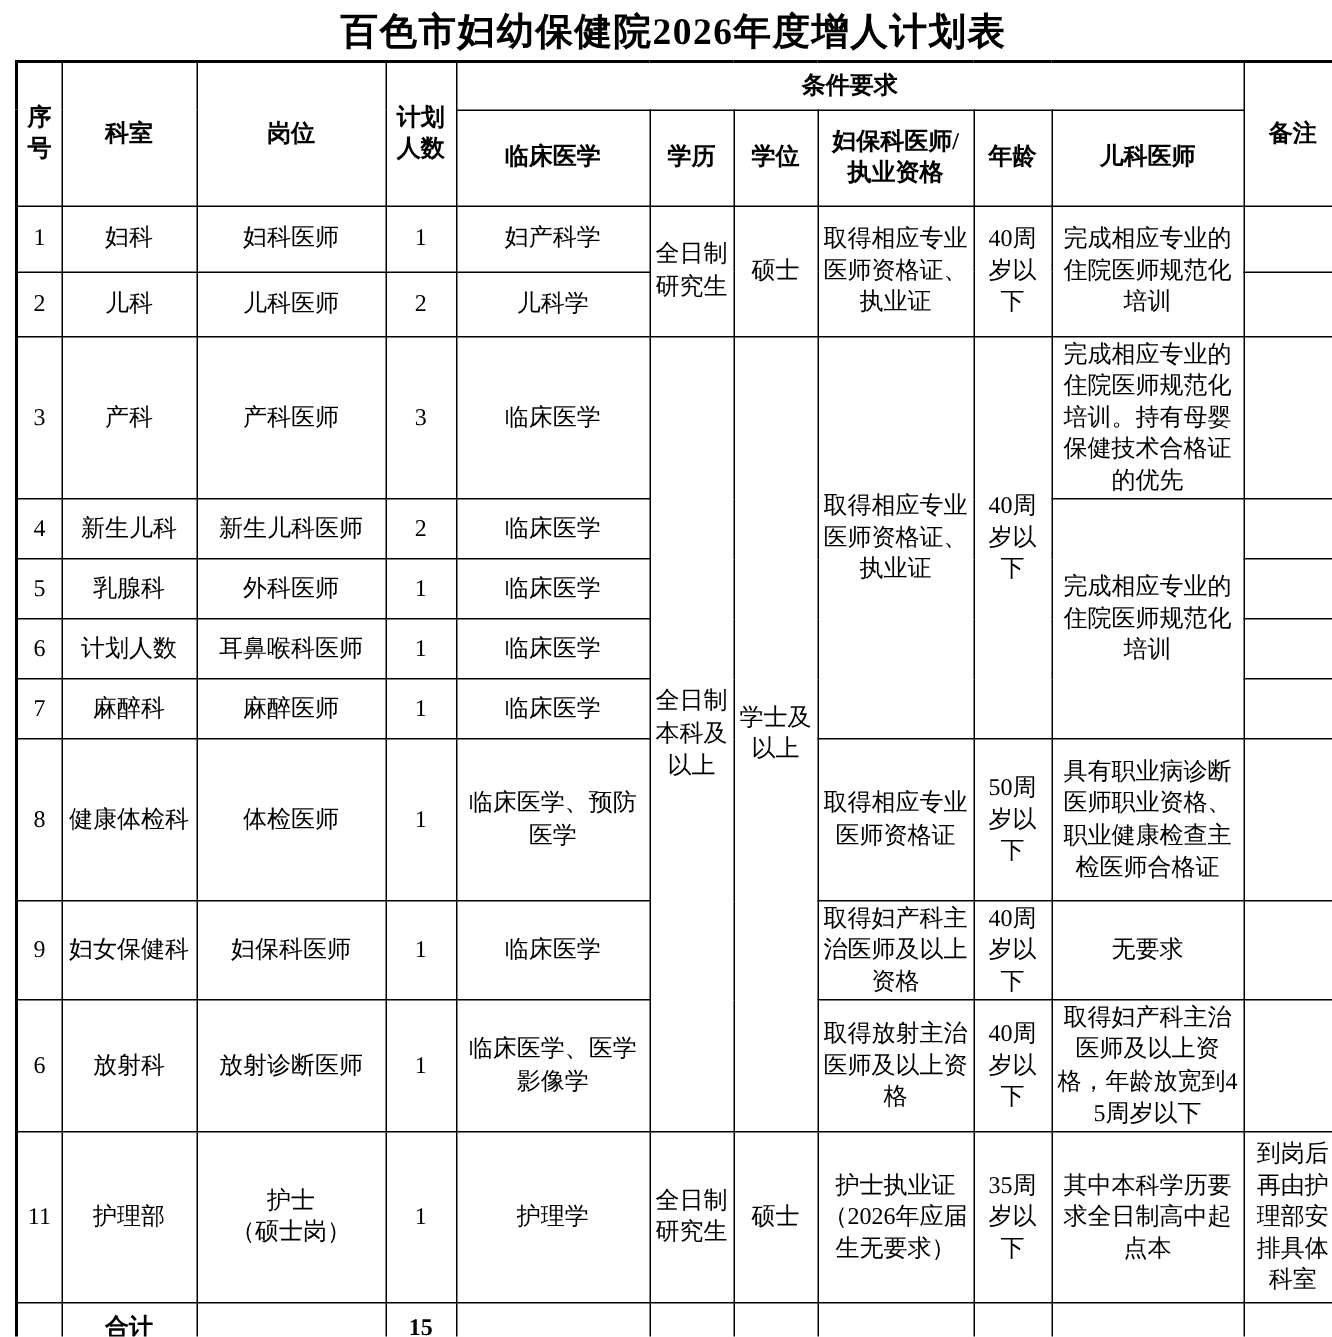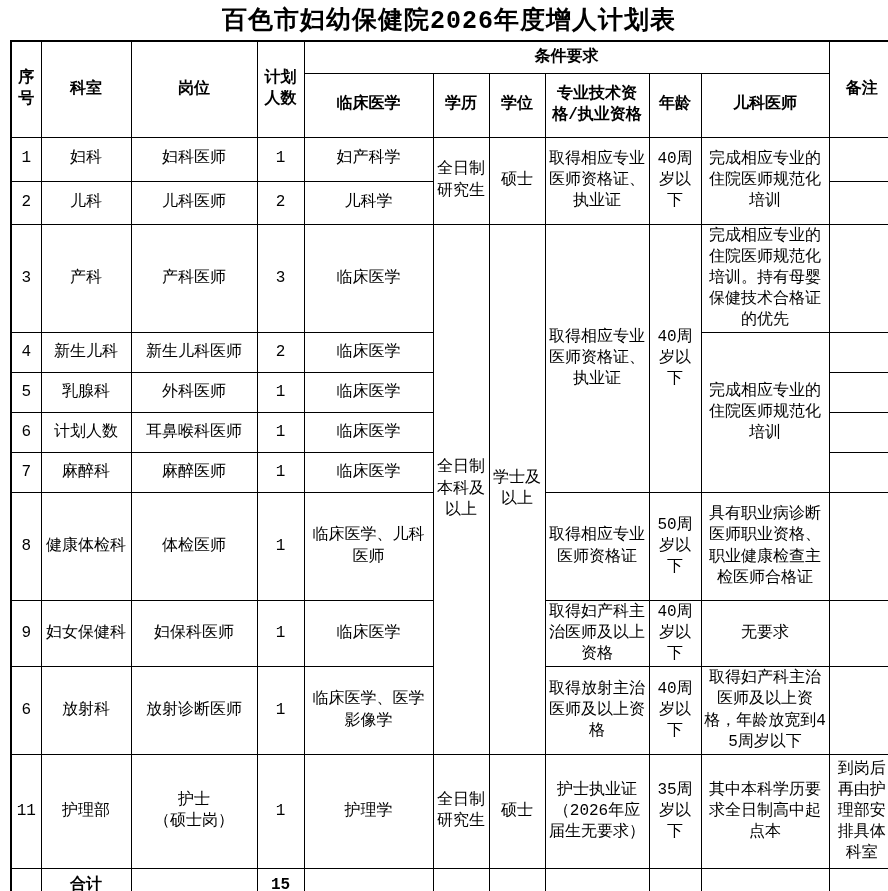--- a/index.html
+++ b/index.html
@@ -6,21 +6,21 @@
     margin: 0;
     padding: 0;
     background: #ffffff;
   }
   .page {
     width: 888px;
     height: 891px;
     box-sizing: border-box;
     background: #ffffff;
     color: #000000;
-    font-family: Liberation Mono, monospace;
+    font-family: Liberation Serif, serif;
     padding-top: 7px;
     padding-left: 10px;
   }
   .title {
     text-align: center;
     font-weight: bold;
     font-size: 25px;
     line-height: 30px;
     height: 33px;
     letter-spacing: 1px;
@@ -76,21 +76,21 @@
         <th rowspan="2">科室</th>
         <th rowspan="2">岗位</th>
         <th rowspan="2">计划人数</th>
         <th colspan="6">条件要求</th>
         <th rowspan="2">备注</th>
       </tr>
       <tr style="height:64px">
         <th>临床医学</th>
         <th>学历</th>
         <th>学位</th>
-        <th>专业技术资格/执业资格</th>
+        <th>妇保科医师/执业资格</th>
         <th>年龄</th>
         <th>儿科医师</th>
       </tr>
     </thead>
     <tbody>
       <tr style="height:44px">
         <td>1</td>
         <td>妇科</td>
         <td>妇科医师</td>
         <td>1</td>
@@ -154,21 +154,21 @@
         <td>麻醉医师</td>
         <td>1</td>
         <td>临床医学</td>
         <td></td>
       </tr>
       <tr style="height:108px">
         <td>8</td>
         <td>健康体检科</td>
         <td>体检医师</td>
         <td>1</td>
-        <td>临床医学、儿科医师</td>
+        <td>临床医学、预防医学</td>
         <td>取得相应专业医师资格证</td>
         <td>50周岁以下</td>
         <td>具有职业病诊断医师职业资格、职业健康检查主检医师合格证</td>
         <td></td>
       </tr>
       <tr style="height:63px">
         <td>9</td>
         <td>妇女保健科</td>
         <td>妇保科医师</td>
         <td>1</td>

